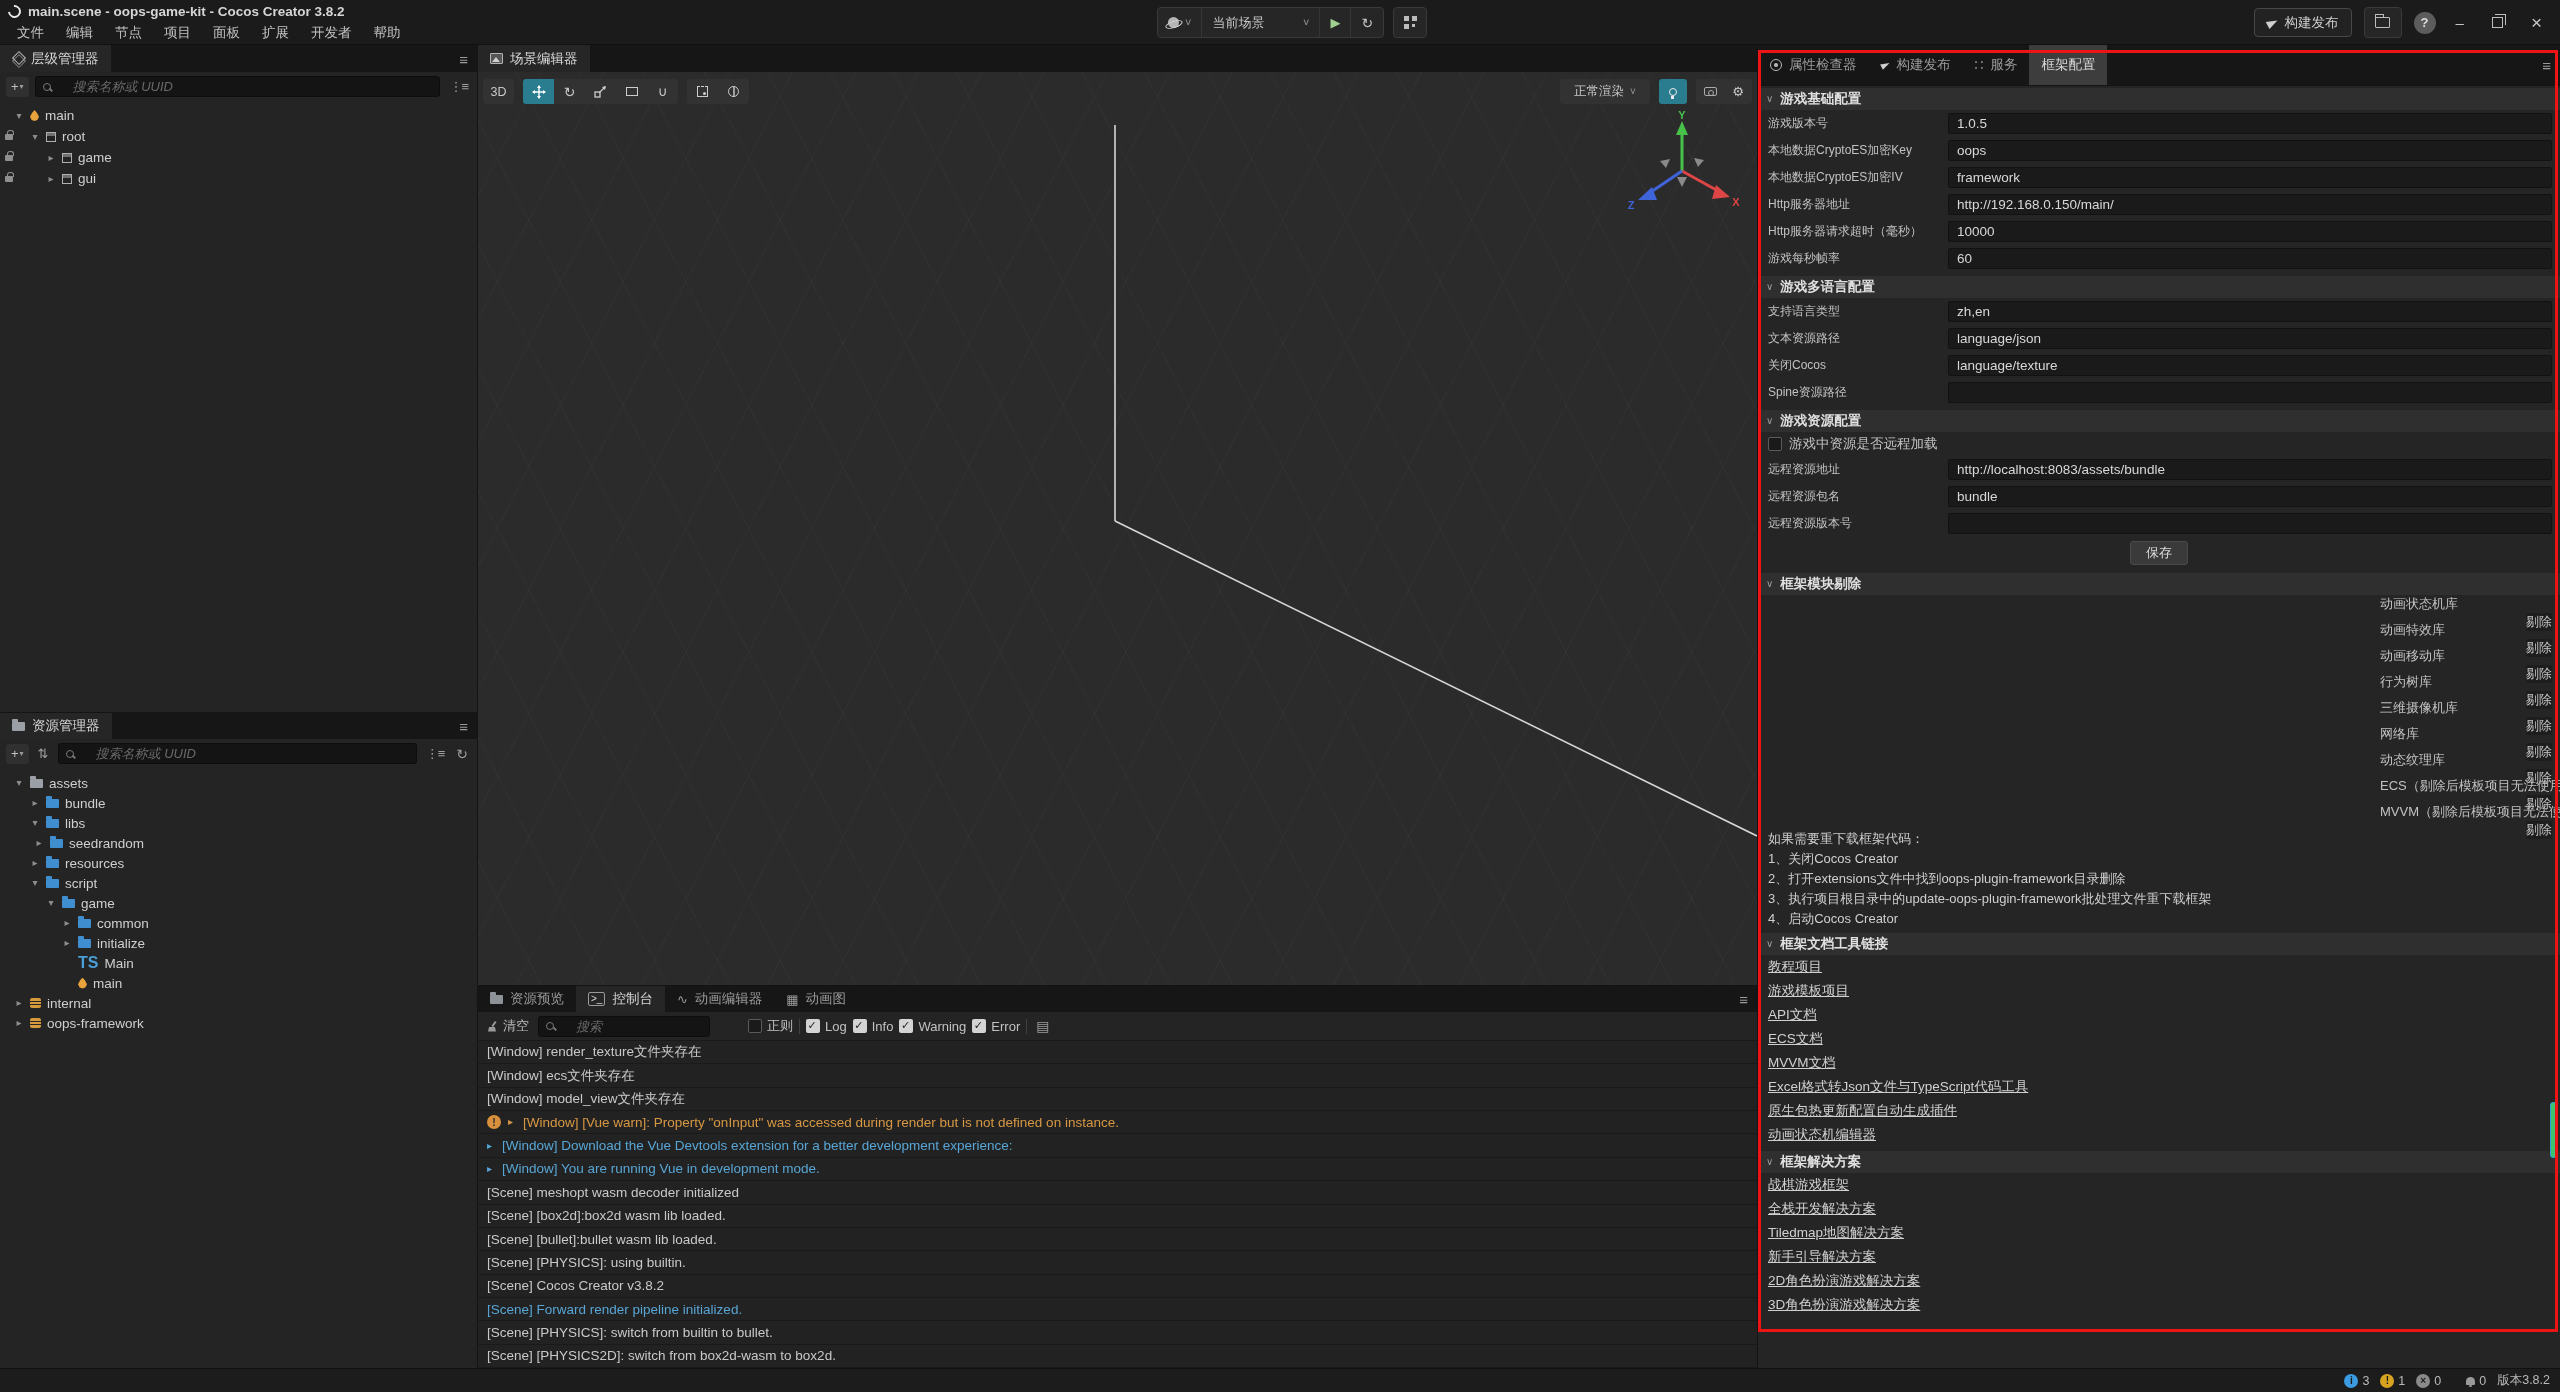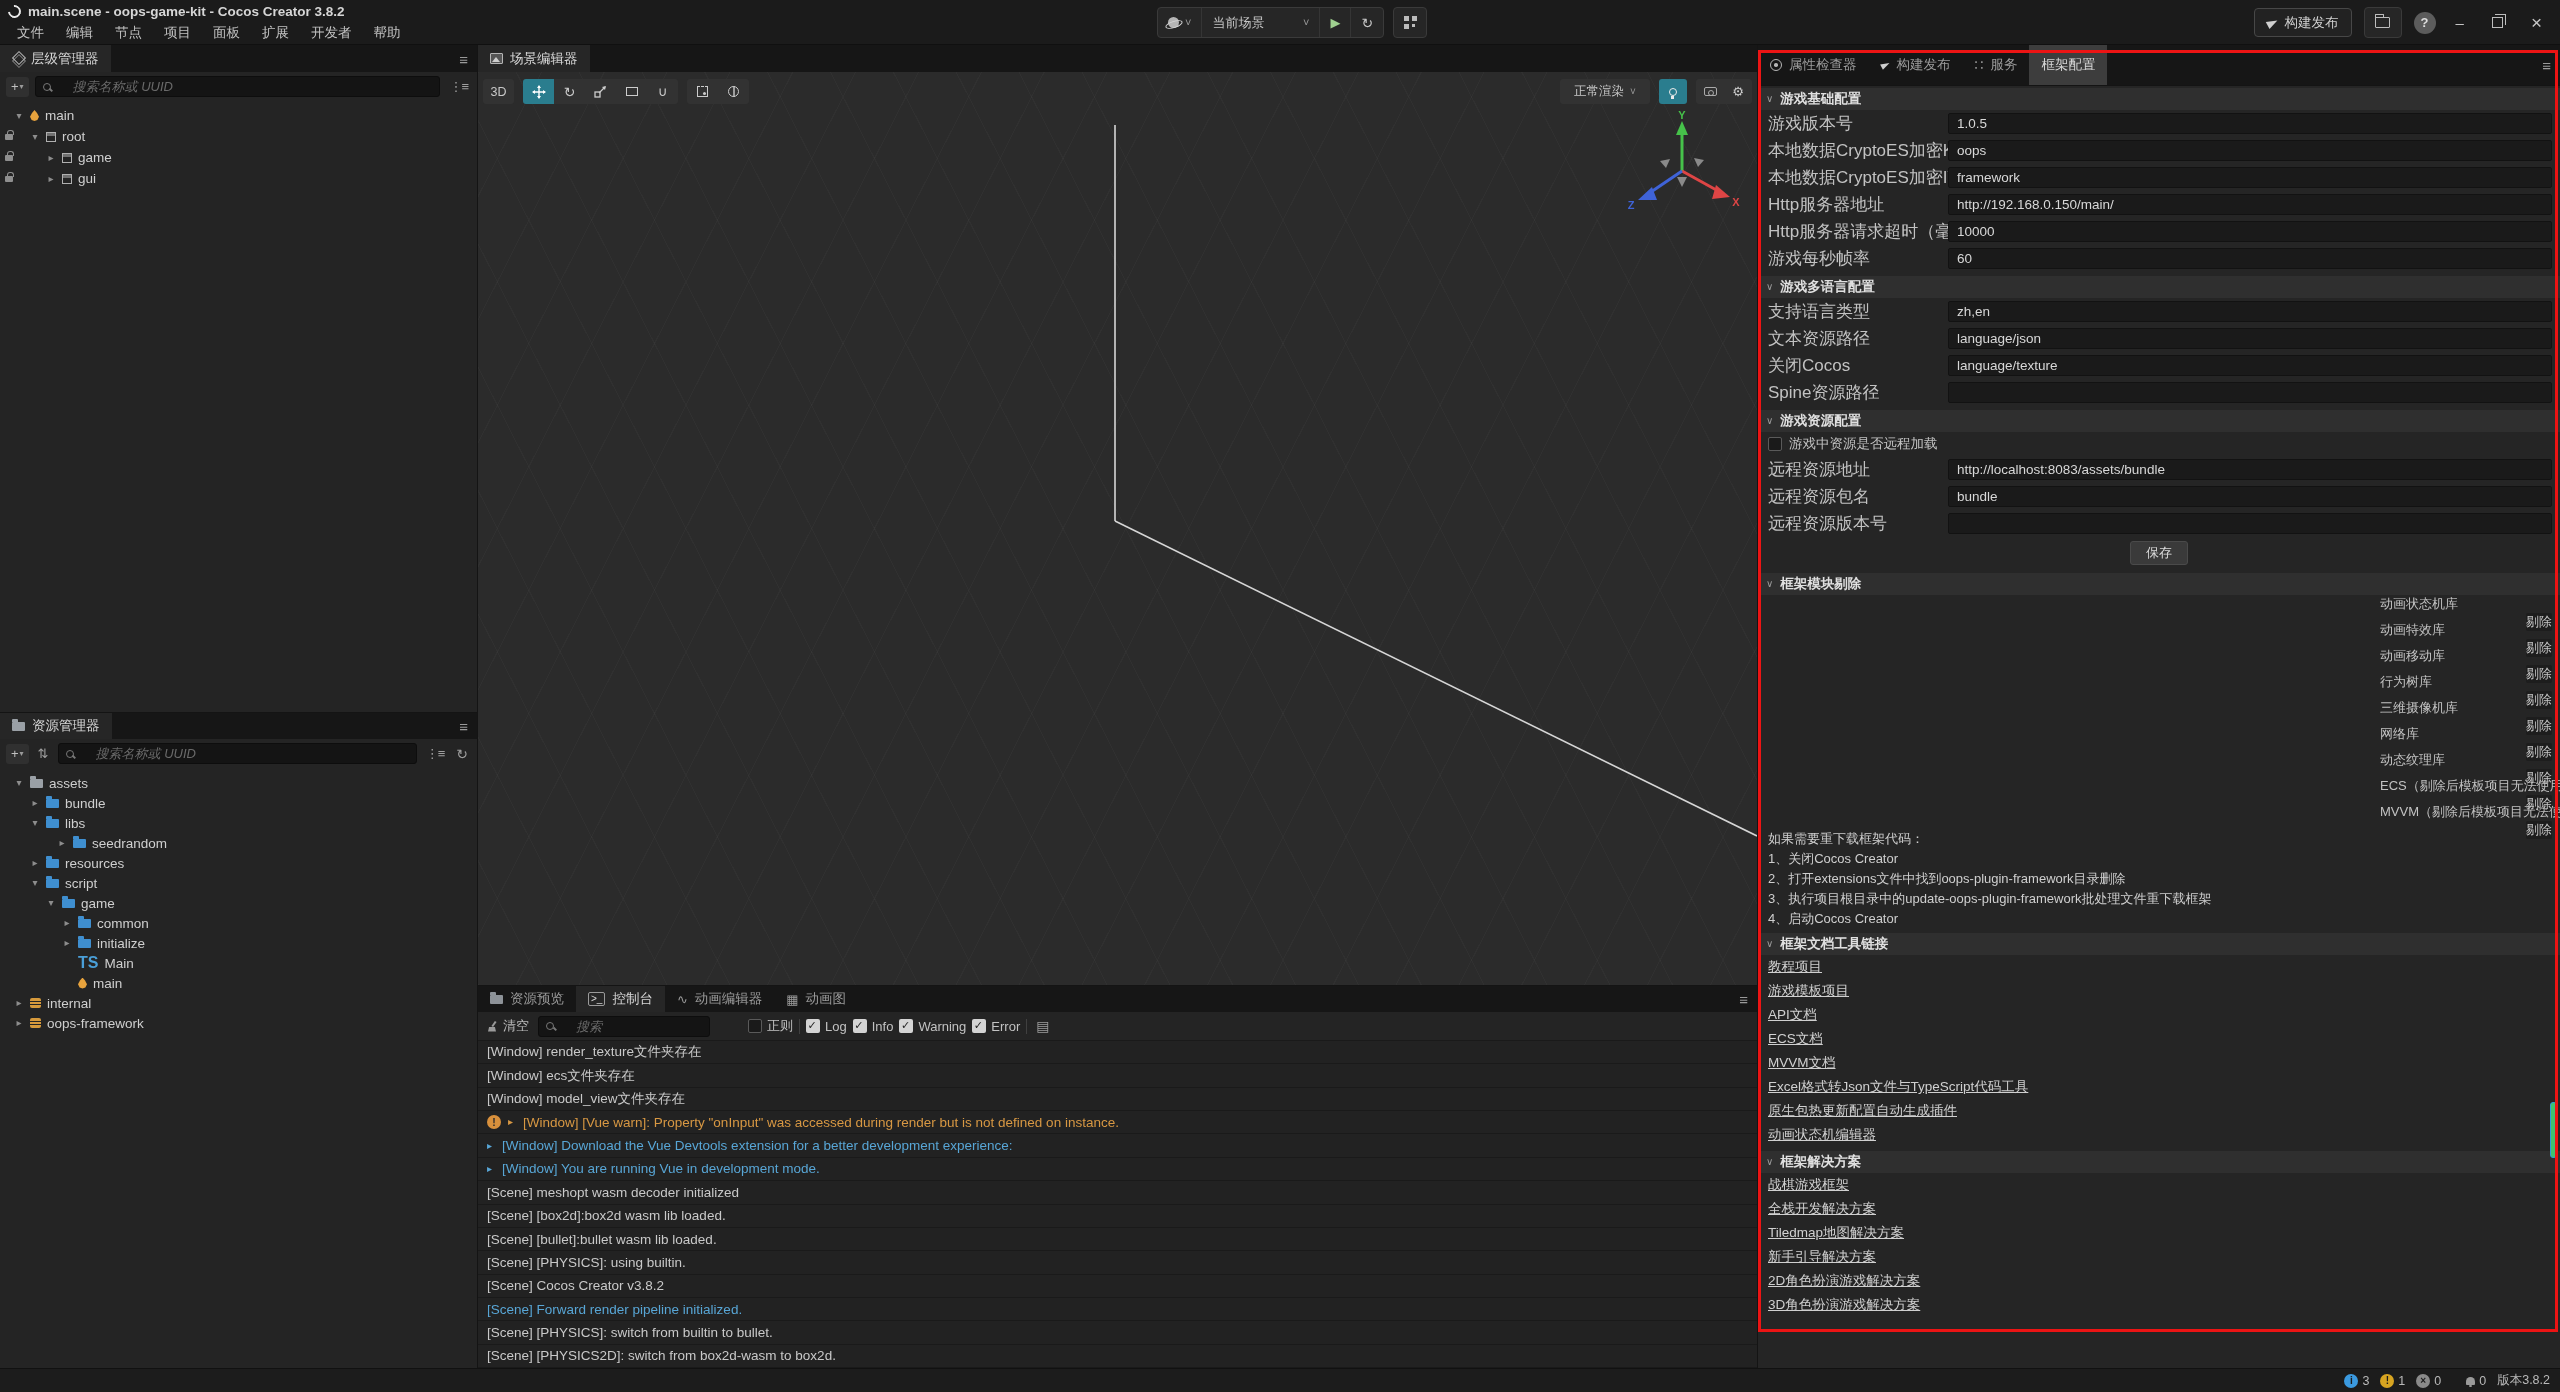--- a/index.html
+++ b/index.html
@@ -148,21 +148,21 @@
   
   #inspector { background:#252525; }
   #inspector .ptabbar { height:41px; border-bottom:1px solid #141414; }
   #inspector .ptab.active { background:#3d3d3d; }
   #insp-content { position:absolute; left:0; right:0; top:41px; bottom:0; overflow:hidden; }
   .sect-h { height:22px; background:#2f2f2f; display:flex; align-items:center; gap:7px; padding-left:8px; margin-top:4px; }
   .sect-h:first-child { margin-top:2px; }
   .sect-h .gi-chev-d { color:#9a9a9a; font-size:10px; }
   .sect-h span.t { font-size:13.5px; font-weight:bold; color:#e0e0e0; }
   .frow { height:27px; display:flex; align-items:center; }
-  .frow label { width:190px; flex:none; padding-left:10px; font-size:17px; color:#c2c2c2; white-space:nowrap; overflow:hidden; }
+  .frow label { width:190px; flex:none; padding-left:10px; font-size:12px; color:#c2c2c2; white-space:nowrap; overflow:hidden; }
   .frow input { flex:1; height:21px; margin-right:8px; background:#1a1a1a; border:1px solid #121212; border-radius:2px; color:#d8d8d8; font-size:13.5px; padding:0 8px; font-family:inherit; outline:none; }
   .mrow { height:26px; display:flex; align-items:flex-end;flex-direction:column; }
   .mrow label { width:190px; flex:none; padding-left:10px; font-size:13px; color:#c2c2c2; white-space:nowrap; }
   .mbar { flex:1; height:21px; margin-right:8px; background:#1d1d1d; border-radius:2px; display:flex; align-items:center; justify-content:center; }
   .mbar button { background:none; border:none; color:#c8c8c8; font-size:13px; font-family:inherit; }
   .cbrow { height:24px; display:flex; align-items:center; gap:7px; padding-left:10px; font-size:13.5px; color:#c2c2c2; }
   .saverow { height:32px; display:flex; align-items:center; justify-content:center; }
   .saverow button { width:58px; height:24px; background:#3a3a3a; border:1px solid #4a4a4a; border-radius:3px; color:#dcdcdc; font-size:13px; font-family:inherit; }
   .noteline { padding-left:10px; height:20px; line-height:20px; font-size:13px; color:#cfcfcf; white-space:nowrap; }
   .linkrow { height:24px; display:flex; align-items:center; padding-left:10px; }
@@ -311,21 +311,21 @@
       <div class="trow" style="height:20px;padding-left:30px;">
         <span class="caret gi gi-caret-r"></span>
         <span class="ifolder"></span>
         <span>bundle</span>
       </div>
       <div class="trow" style="height:20px;padding-left:30px;">
         <span class="caret gi gi-caret-d"></span>
         <span class="ifolder"></span>
         <span>libs</span>
       </div>
-      <div class="trow" style="height:20px;padding-left:57px;">
+      <div class="trow" style="height:20px;padding-left:34px;">
         <span class="caret gi gi-caret-r"></span>
         <span class="ifolder"></span>
         <span>seedrandom</span>
       </div>
       <div class="trow" style="height:20px;padding-left:30px;">
         <span class="caret gi gi-caret-r"></span>
         <span class="ifolder"></span>
         <span>resources</span>
       </div>
       <div class="trow" style="height:20px;padding-left:30px;">

